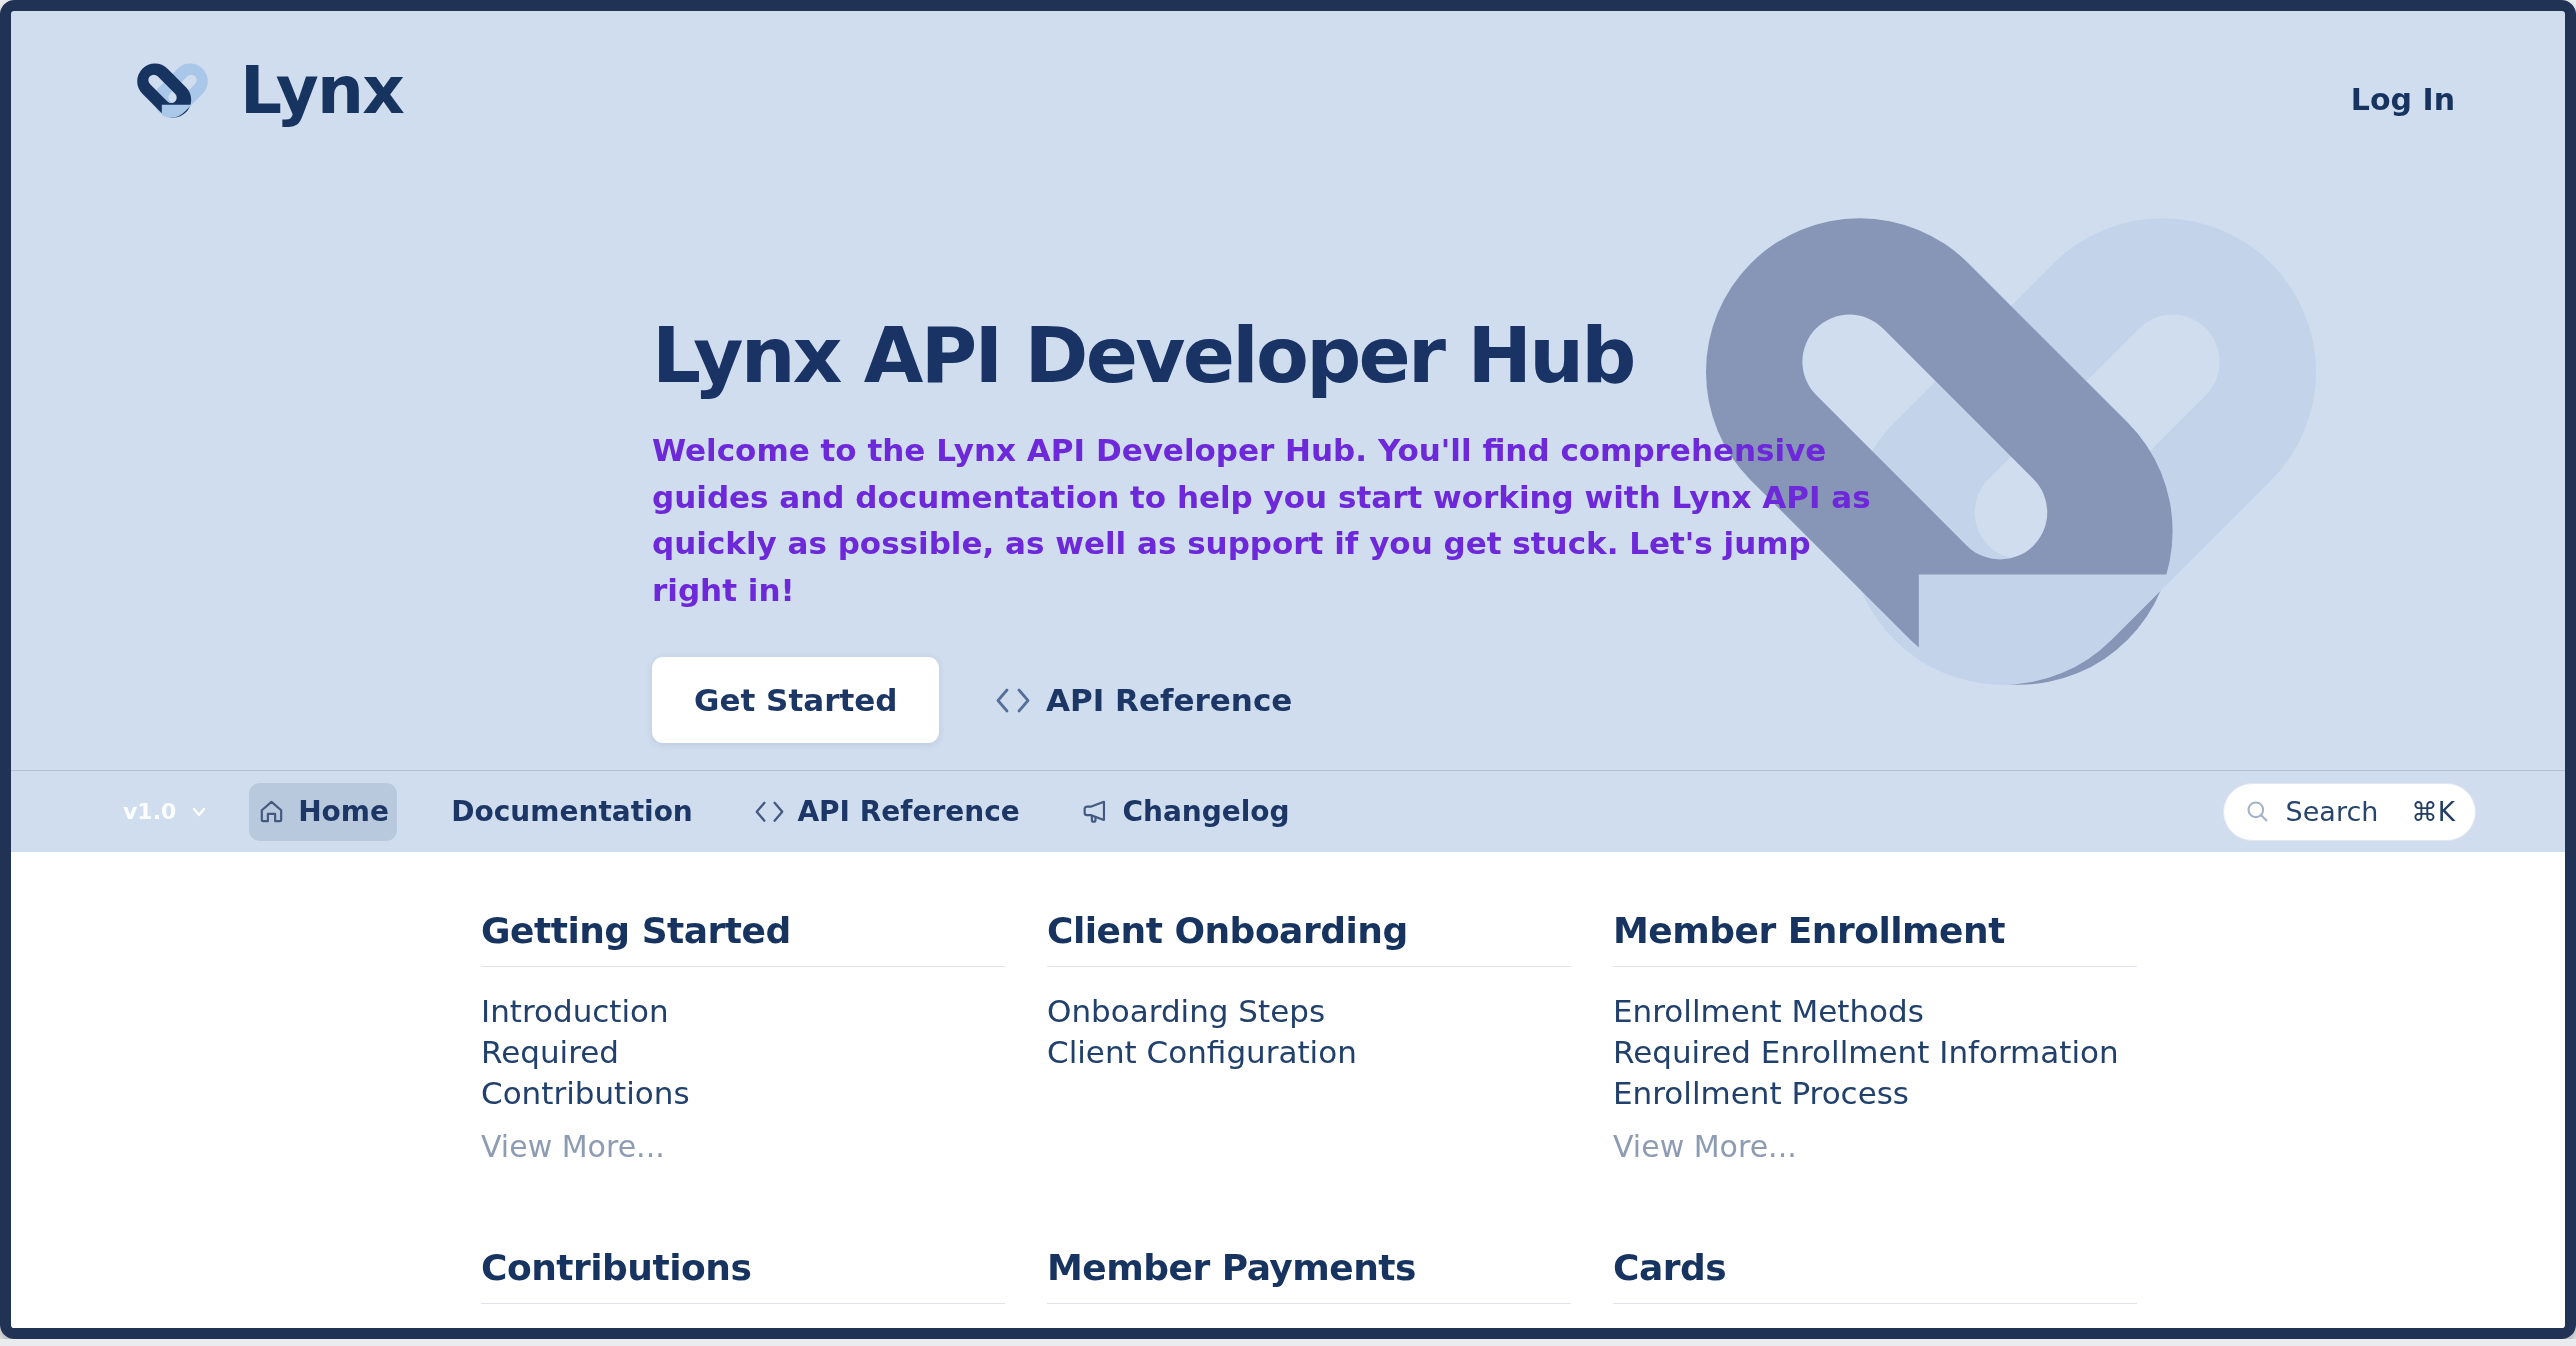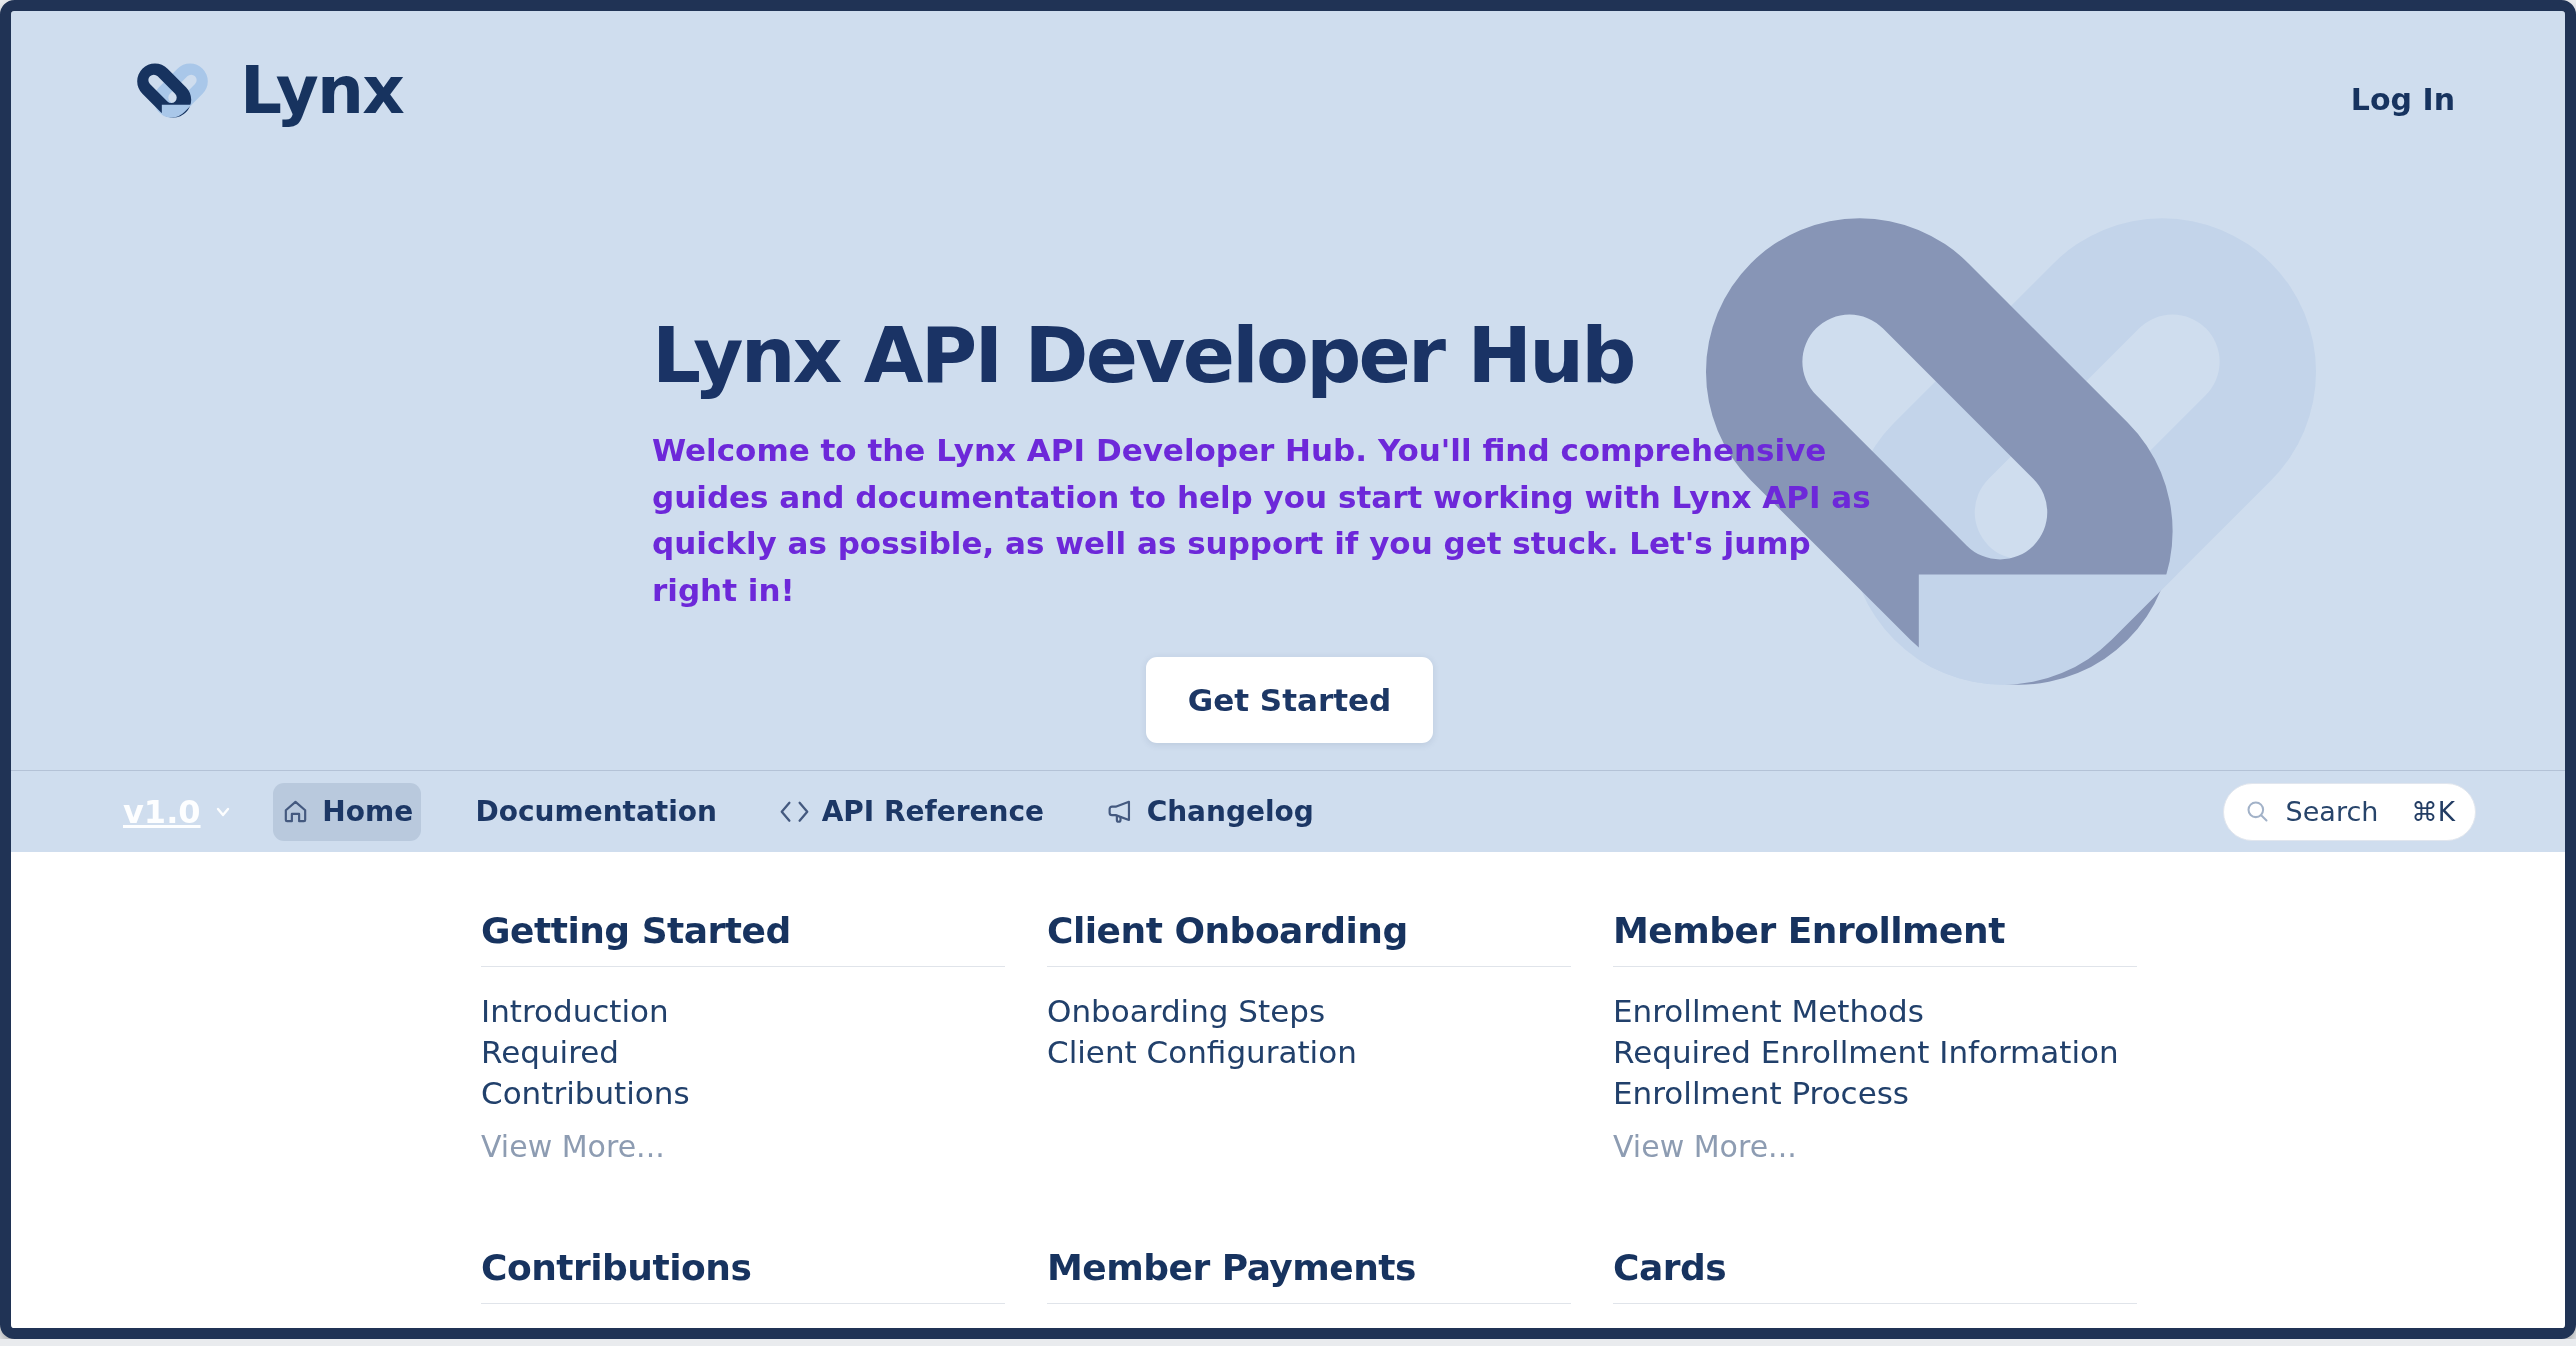--- a/index.html
+++ b/index.html
@@ -26,35 +26,35 @@
   
   .hero{position:absolute;top:0;left:0;right:0;height:759px;background:var(--hero-bg);overflow:hidden;}
   .hero-heart{position:absolute;left:1590px;top:82px;--lk-left:#8795b6;--lk-right:#c3d4ea;}
   .logo{position:absolute;left:114px;top:38px;display:flex;align-items:center;gap:20px;cursor:pointer;text-align:center;}
   .logo-heart{--lk-left:#17335f;--lk-right:#a9c7e9;}
   .logo-text{font-size:66px;font-weight:700;color:var(--navy-deep);letter-spacing:-1.8px;}
   .login{position:absolute;top:71px;right:110px;font-size:30px;font-weight:700;color:var(--navy-deep);cursor:pointer;}
   .hero-copy{position:absolute;left:641px;top:299px;width:1275px;}
   .hero-title{font-size:77px;font-weight:700;letter-spacing:-2.7px;color:#1a3365;line-height:1.2;}
   .hero-desc{margin-top:25px;width:1225px;font-size:31px;line-height:1.5;color:#6d28d9;font-weight:bold;}
-  .hero-actions{margin-top:44px;display:flex;align-items:center;gap:56px;flex-direction:column;}
+  .hero-actions{margin-top:44px;display:flex;align-items:center;gap:56px;}
   .btn-primary{
     display:inline-flex;align-items:center;height:86px;padding:0 42px;border:none;border-radius:11px;
     background:#fff;color:#1c3765;font-size:31px;font-weight:700;
     font-family:inherit;cursor:pointer;box-shadow:0 1.8px 7.3px rgba(25,45,85,.10);
   }
   .link-secondary{display:inline-flex;align-items:center;gap:14.6px;font-size:31px;font-weight:700;color:#1c3765;cursor:pointer;}
 
   
   .navbar{
     position:absolute;top:759px;left:0;right:0;height:82px;background:var(--hero-bg);
     border-top:1.8px solid var(--nav-divider);
     display:flex;align-items:center;padding:0 89px 0 112px;
   }
-  .version{display:flex;align-items:center;gap:12.8px;color:rgba(255,255,255,.95);font-size:32px;font-weight:700;cursor:pointer;text-decoration:underline;}
+  .version{display:flex;align-items:center;gap:12.8px;color:rgba(255,255,255,.95);font-size:22px;font-weight:700;cursor:pointer;}
   .nav-items{display:flex;align-items:center;gap:47px;margin-left:40px;}
   .nav-item{display:flex;align-items:center;gap:12px;font-size:28px;font-weight:700;color:#1c3765;cursor:pointer;height:58px;padding:0 7.3px;border-radius:11px;}
   .nav-item.active{background:var(--pill);padding:0 8px;}
   .search{
     margin-left:auto;display:flex;align-items:center;gap:14.6px;width:253px;height:58px;
     background:#fff;border:0.9px solid #e1e6ee;border-radius:29px;padding:0 20px;cursor:text;
   }
   .search input{
     border:none;outline:none;background:transparent;flex:1;min-width:0;
     font-family:inherit;font-size:27px;color:#ef4444;

